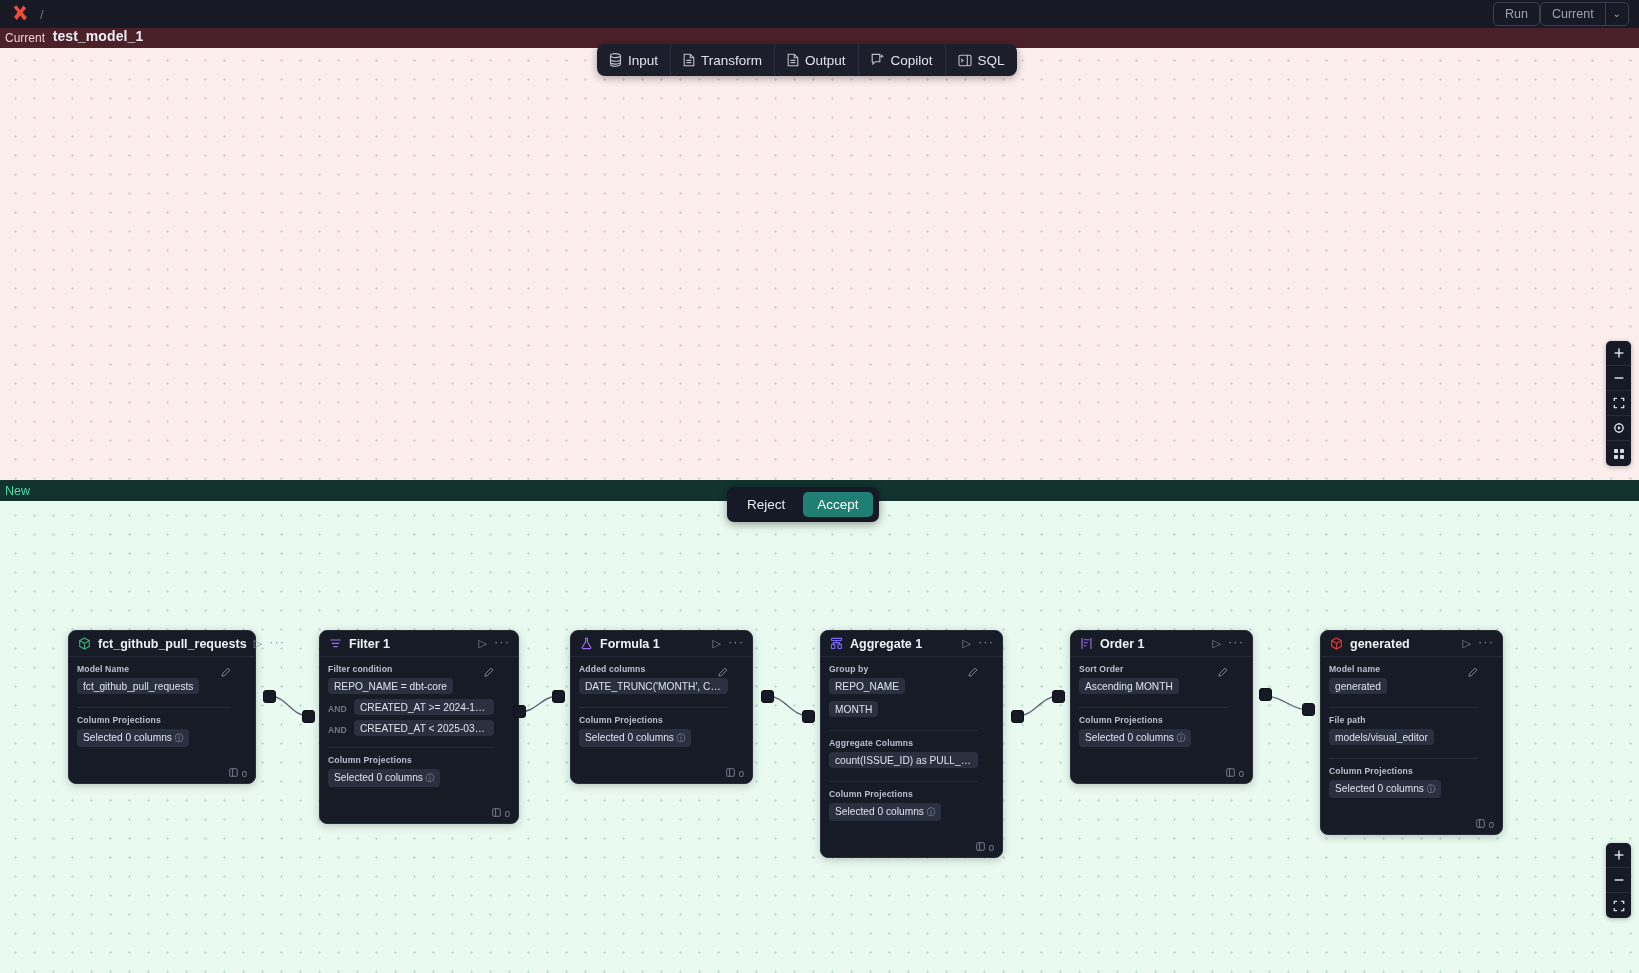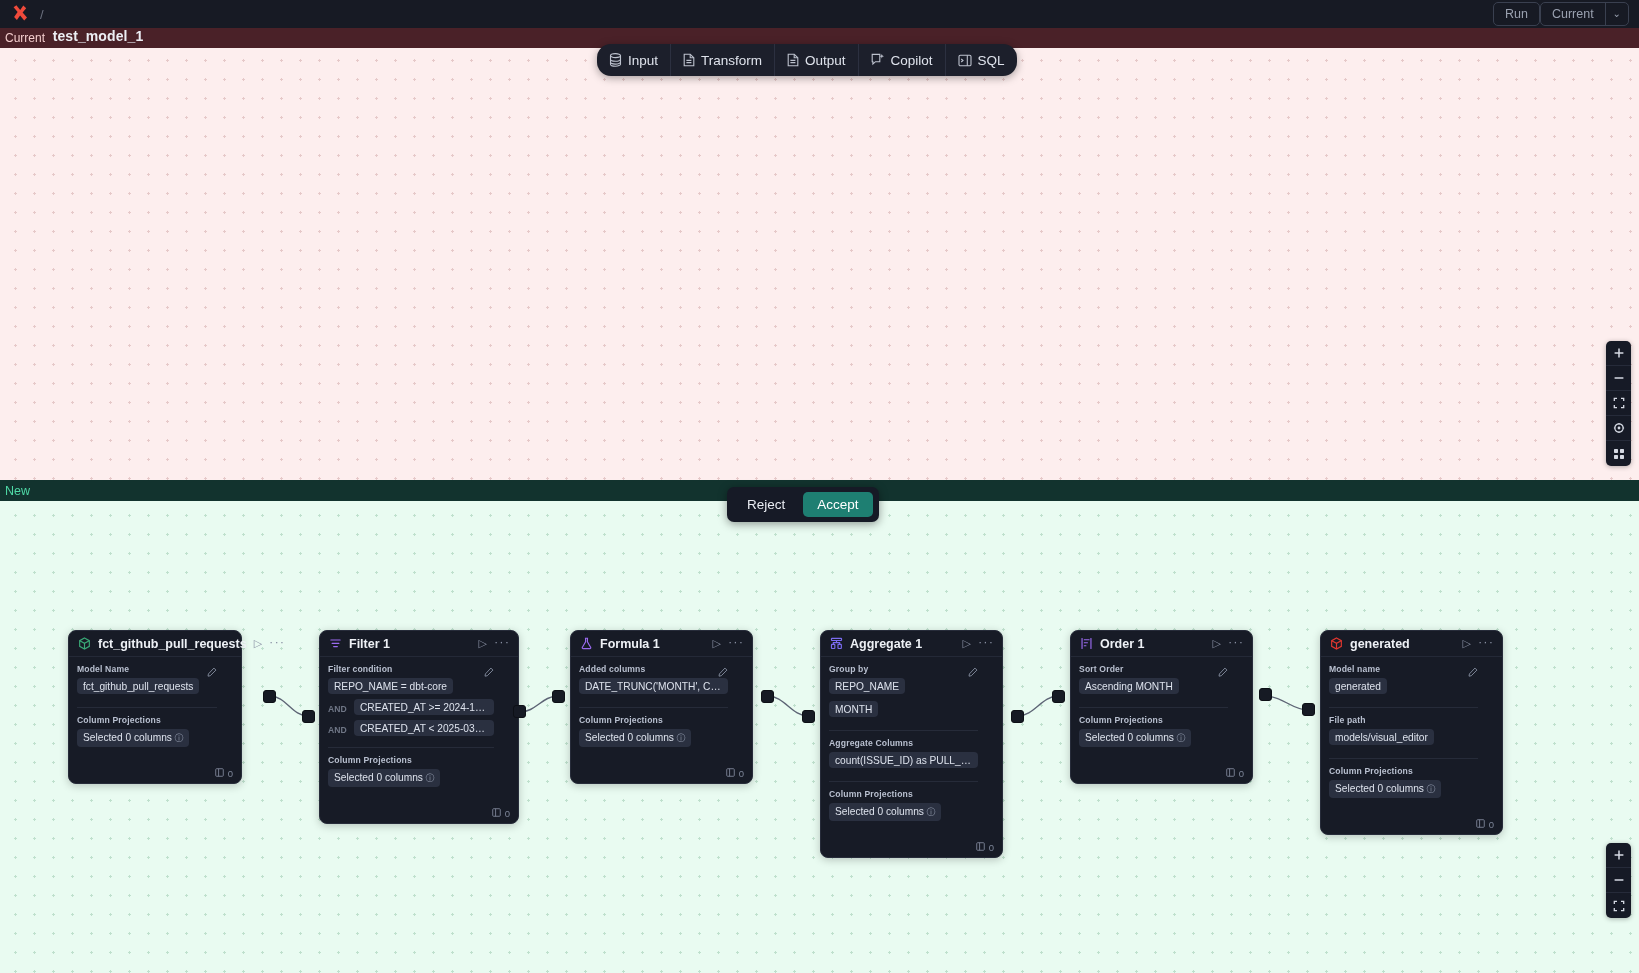--- a/index.html
+++ b/index.html
@@ -53,21 +53,21 @@
   }
   .pane-label-new {
     position: absolute; left: 0; top: 480px; width: 1639px; height: 21px;
     background: #12332e; color: #4fd9a6; font-size: 12.5px;
     display: flex; align-items: center; padding-left: 5px; z-index: 12;
   }
 
   
   .node-toolbar {
     position: absolute; left: 597px; top: 44px; height: 32px;
-    background: #1c1f2b; border-radius: 14px; display: flex; align-items: stretch;
+    background: #1c1f2b; border-radius: 8px; display: flex; align-items: stretch;
     z-index: 40; box-shadow: 0 2px 8px rgba(0,0,0,.35);
   }
   .nt-item {
     display: flex; align-items: center; gap: 6px; padding: 0 12px;
     color: #dfe3ec; font-size: 13.5px; border-right: 1px solid #2c3040;
   }
   .nt-item:last-child { border-right: none; }
   .nt-ico { display: flex; align-items: center; opacity: .9; }
 
   
@@ -275,21 +275,21 @@
         </svg>
       </div>
     <div class="ctl-btn">
       <svg width="12" height="12" viewBox="0 0 12 12" fill="none" stroke="#d6dae4" stroke-width="1.3">
         <path d="M1.3 4V1.3H4M8 1.3h2.7V4M10.7 8v2.7H8M4 10.7H1.3V8"></path>
         </svg>
       </div>
   </div>
 
   <div id="nodes-layer">
-      <div class="node" style="left: 68px; top: 630px; width: 174px;">
+      <div class="node" style="left: 68px; top: 630px; width: 188px;">
         <div class="node-head">
           <span class="head-ico">
             <svg width="13" height="13" viewBox="0 0 14 14" fill="none" stroke="#3aa977" stroke-width="1.25">
               <path d="M7 1.1 12.2 3.9v6.2L7 12.9 1.8 10.1V3.9z"></path>
               <path d="M1.9 4 7 6.8l5.1-2.8M7 6.8v6"></path>
             </svg>
           </span>
           <span class="node-title">fct_github_pull_requests</span>
           <span class="head-act">▷</span>
           <span class="head-act dots">···</span>

